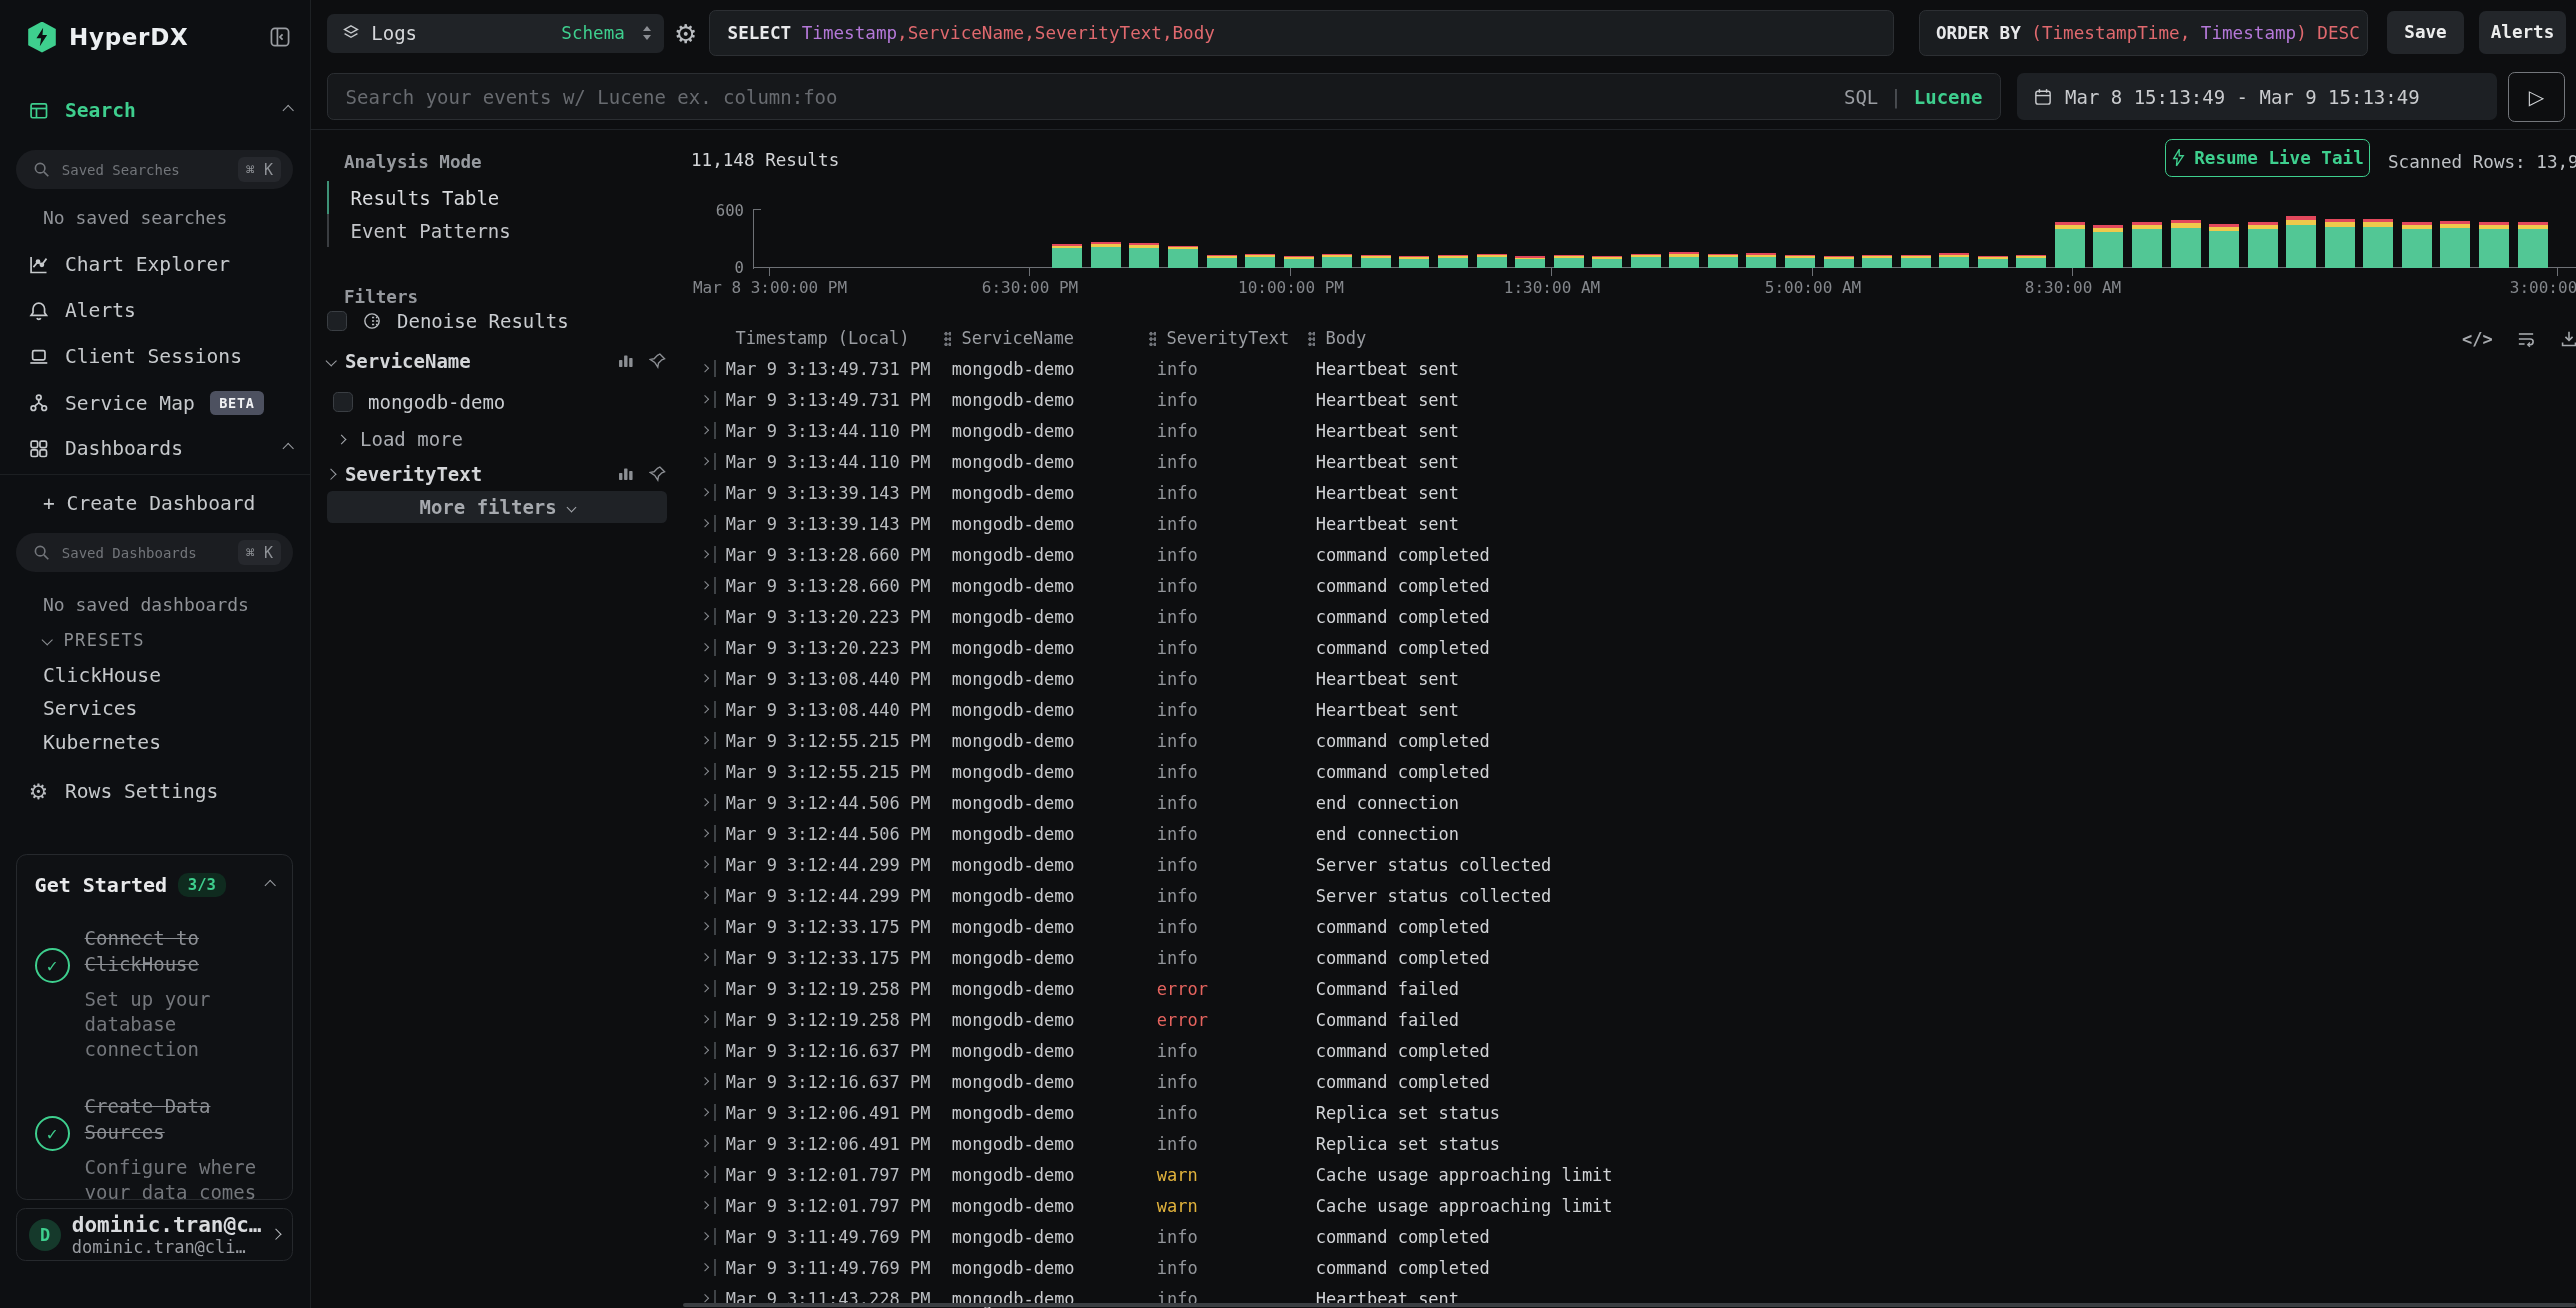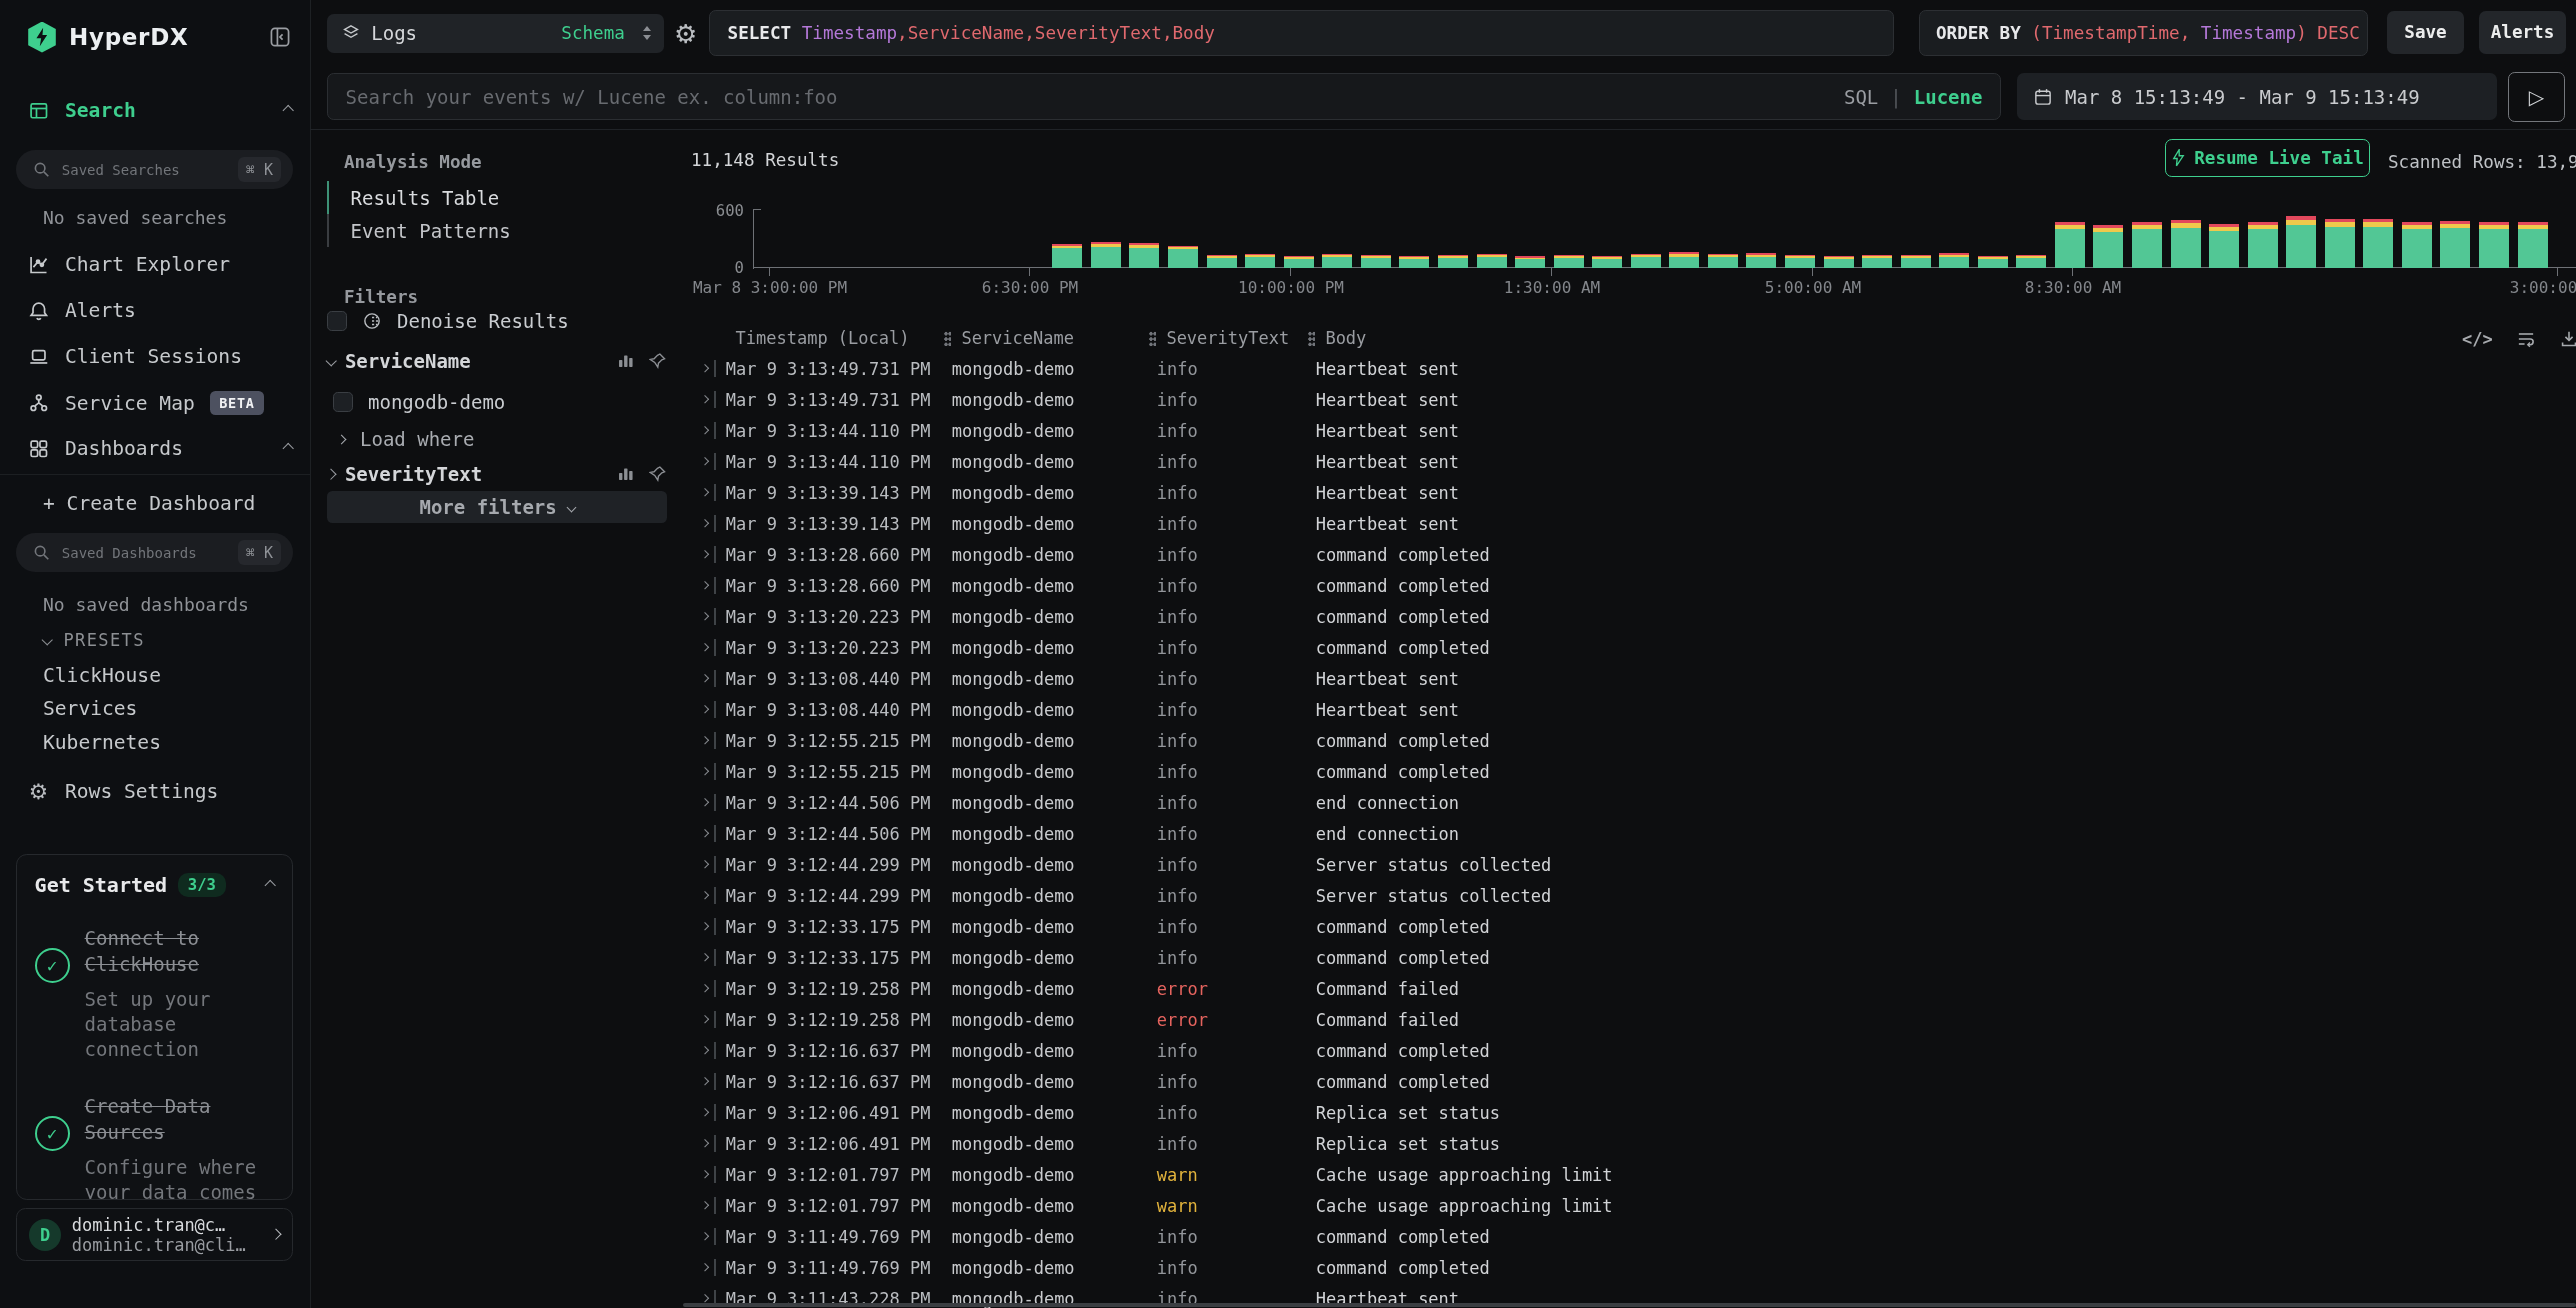--- a/index.html
+++ b/index.html
@@ -30,21 +30,21 @@
   .preset{color:#c6c9cc;font-size:19.6px;}
   #gs-card{position:absolute;left:16px;top:854px;width:277px;height:346px;border:0.7px solid #26292d;border-radius:10.8px;background:#0f1114;padding:17.6px;box-sizing:border-box;overflow:hidden;}
   .gs-badge{background:#0f2b1f;color:#3ecf8e;font-size:15.6px;font-weight:bold;padding:3.4px 10px;border-radius:10px;}
   .gs-item{display:flex;gap:15px;margin-bottom:31px;}
   .gs-check{flex:0 0 31px;width:31px;height:31px;border-radius:50%;border:2px solid #3ecf8e;color:#3ecf8e;display:flex;align-items:center;justify-content:center;font-size:17.6px;margin-top:23px;}
   .gs-title{color:#8b8e93;font-size:19px;text-decoration:line-through;line-height:26px;}
   .gs-desc{color:#74777c;font-size:19px;line-height:25px;margin-top:10px;}
   #user-card{position:absolute;left:16px;top:1208px;width:277px;height:53px;border:0.7px solid #26292d;border-radius:9.5px;background:#0e1013;display:flex;align-items:center;padding:0 12px;box-sizing:border-box;gap:10.8px;}
   .avatar{width:32px;height:32px;border-radius:50%;background:#15392b;color:#3ecf8e;font-weight:bold;font-size:17px;display:flex;align-items:center;justify-content:center;}
   .ucol{flex:1;min-width:0;}
-  .uname{color:#d9dbde;font-weight:normal;font-size:17px;white-space:nowrap;overflow:hidden;}
+  .uname{color:#d9dbde;font-weight:bold;font-size:21px;white-space:nowrap;overflow:hidden;}
   .umail{color:#9a9da2;font-size:17px;white-space:nowrap;overflow:hidden;}
 
   
   .tb-box{position:absolute;box-sizing:border-box;border-radius:6.8px;}
   #logs-box{left:327px;top:13.5px;width:337px;height:39px;background:#202327;display:flex;align-items:center;padding:0 13.5px;gap:10.8px;}
   #logs-box .lbl{color:#d5d7da;font-size:19px;flex:1;}
   .schema{color:#3ecf8e;font-size:17.6px;}
   .updown{display:flex;flex-direction:column;gap:3.4px;margin-left:6.8px;}
   .updown i{width:0;height:0;border-left:4.7px solid transparent;border-right:4.7px solid transparent;display:block;}
   .updown .t{border-bottom:5.4px solid #8b8e93;}
@@ -366,21 +366,21 @@
   </span>
 </div>
 
 <div class="abs flex" style="left:333px;top:391px;gap:15px;">
   <span class="cbx"></span>
   <span style="color:#c9ccd0;font-size:19px;">mongodb-demo</span>
 </div>
 
 <div class="abs flex" style="left:338px;top:428px;gap:15px;color:#a9acb1;font-size:19px;">
   <span class="chev r" style="width:6px;height:6px;"></span>
-  <span>Load where</span>
+  <span>Load more</span>
 </div>
 
 <div class="abs fgroup-h" style="left:327px;top:463px;width:340px;">
   <span class="chev r" style="color:#9a9da2;"></span>
   <span>SeverityText</span>
   <span class="fg-icons">
     <span>
       <svg width="17.6" height="17.6" viewBox="0 0 26 26" fill="#8c8f94">
           <rect x="3" y="12" width="5" height="10" rx="1"></rect>
           <rect x="10.5" y="5" width="5" height="17" rx="1"></rect>

